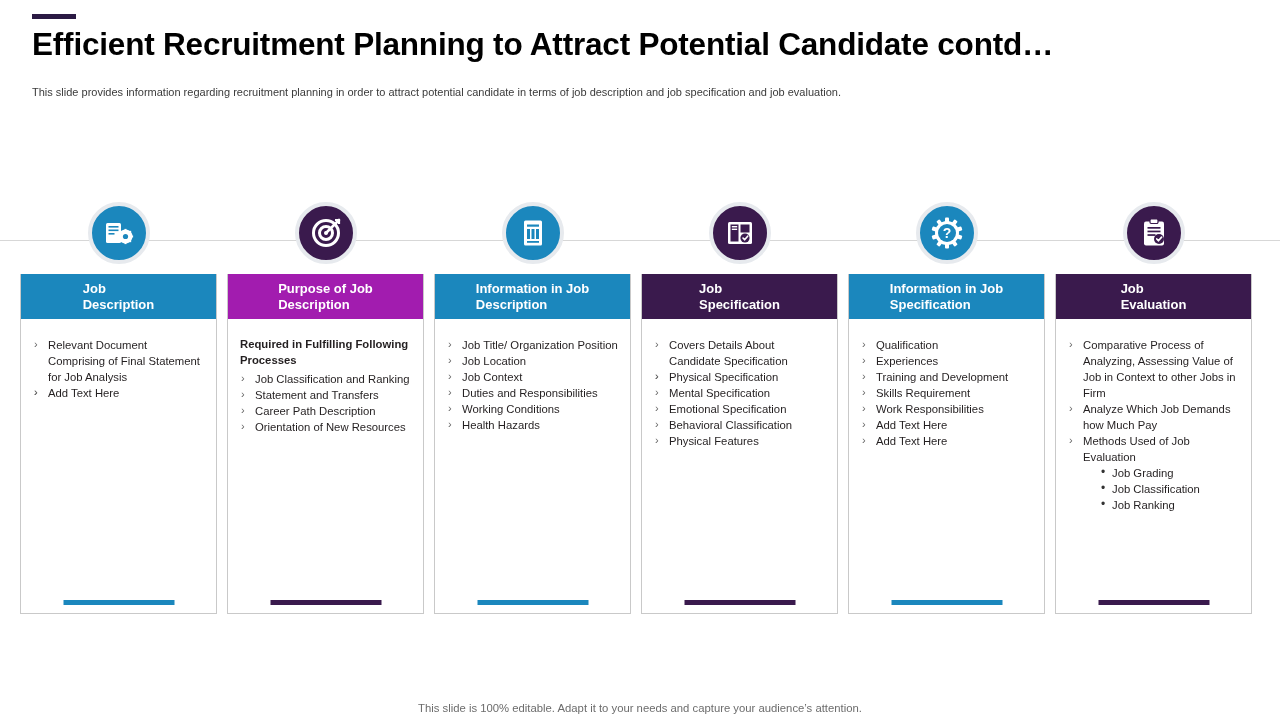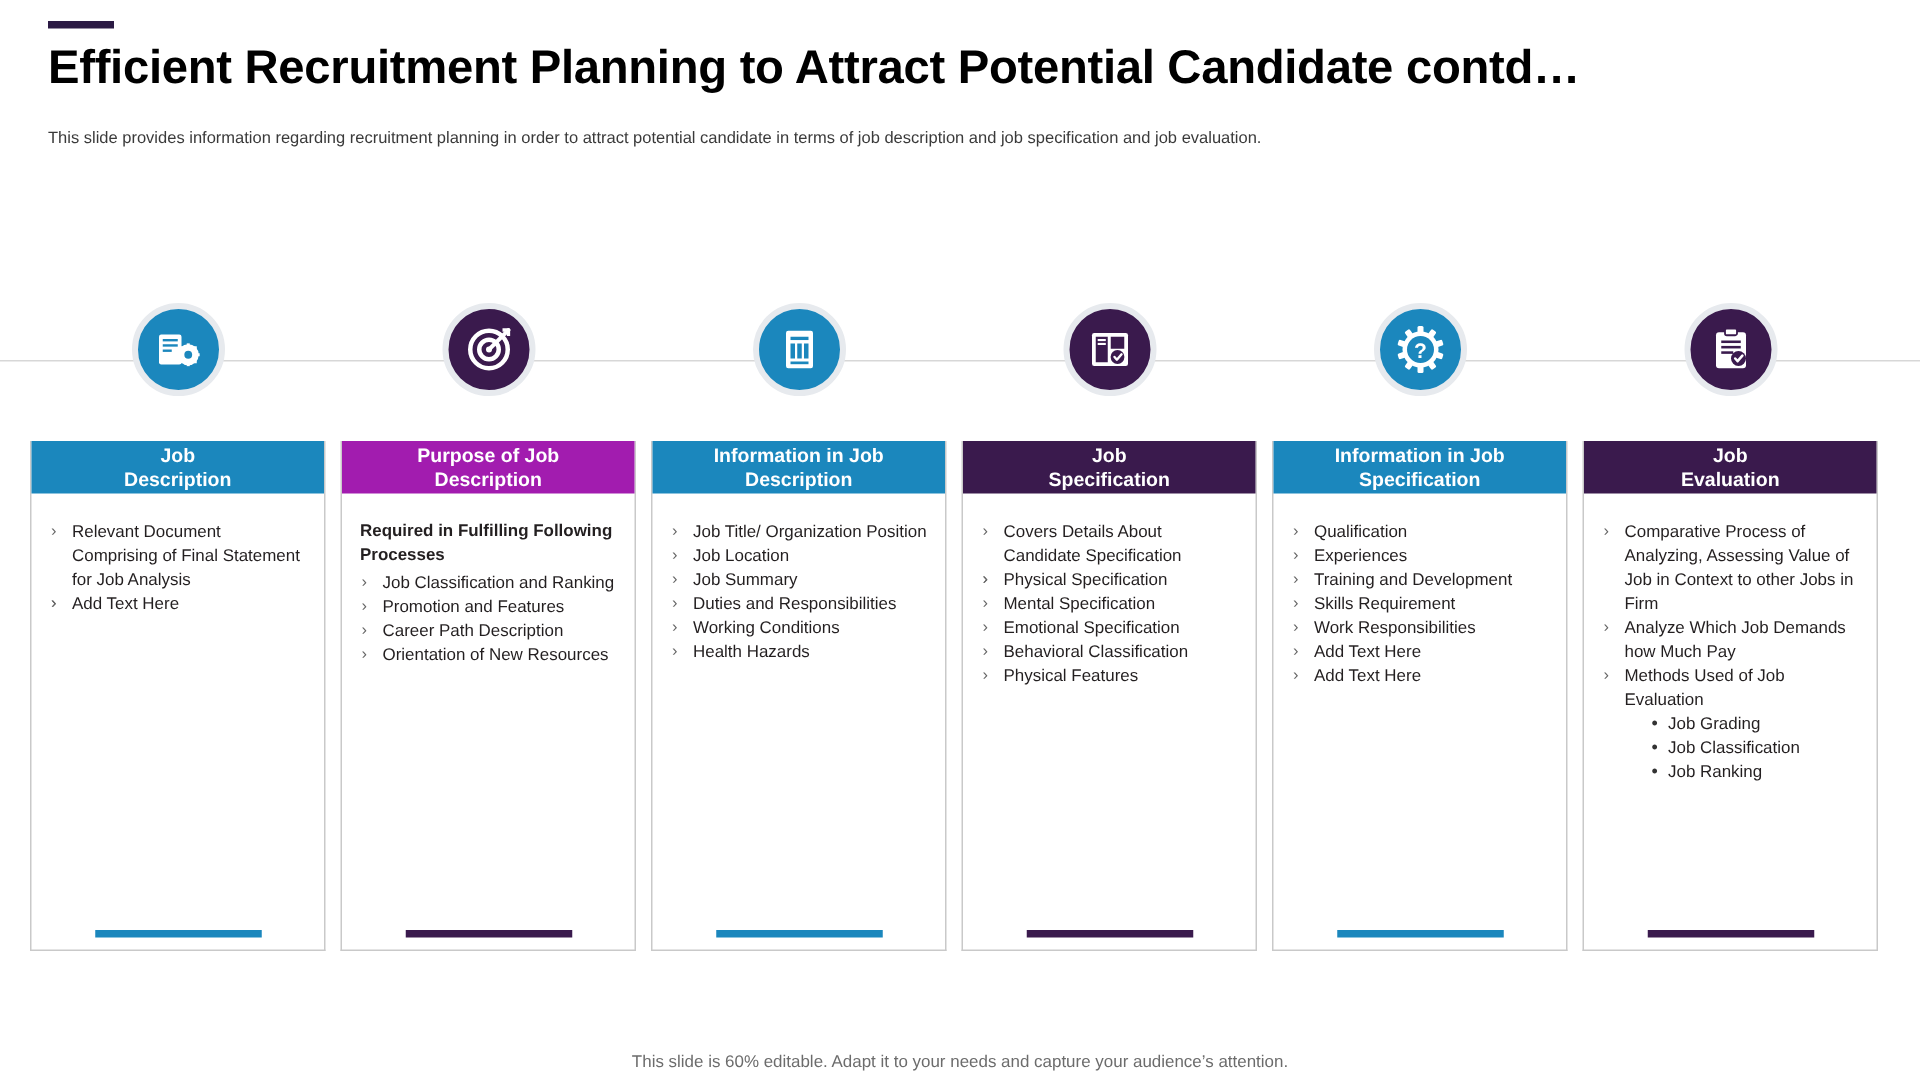--- a/index.html
+++ b/index.html
@@ -82,32 +82,30 @@
   .icon-badge svg { display:block; }
   .card-box {
     border: 1px solid #c9c9c9;
     border-top: none;
     height: 340px;
     background: #ffffff;
     position: relative;
     box-sizing: border-box;
   }
   .card-header {
-    height: 35px;
+    height: 45px;
     display: flex;
     align-items: center;
     justify-content: center;
-    text-align: center;
     color: #ffffff;
     font-size: 13px;
     font-weight: bold;
     line-height: 1.22;
     padding: 0 6px;
     box-sizing: border-box;
-    margin-top: 20px;
   }
   .card-body {
     padding: 18px 10px 0 10px;
     font-size: 11.3px;
     line-height: 1.42;
     color: #231f20;
   }
   .lead {
     font-weight: bold;
     margin: 0 0 2px 2px;
@@ -218,21 +216,21 @@
             <path d="M25 3 L29 3 L29 7" fill="none" stroke="#ffffff" stroke-width="2.2" stroke-linejoin="round"></path>
           </svg>
         </div>
       </div>
       <div class="card-box">
         <div class="card-header" style="background: #a21caf;">Purpose of Job<br>Description</div>
         <div class="card-body">
           <div class="lead">Required in Fulfilling Following Processes</div>
           <ul class="items">
             <li><span class="chev">›</span><span>Job Classification and Ranking</span></li>
-            <li><span class="chev">›</span><span>Promotion  and Features</span></li>
+            <li><span class="chev">›</span><span>Statement  and Transfers</span></li>
             <li><span class="chev">›</span><span>Career  Path Description</span></li>
             <li><span class="chev">›</span><span>Orientation  of New Resources</span></li>
           </ul>
         </div>
         <div class="bottom-bar" style="background: rgb(58, 26, 77);"></div>
       </div>
     </div>
     <div class="card">
       <div class="icon-wrap">
         <div class="icon-badge" style="background: rgb(27, 135, 189);">
@@ -245,21 +243,21 @@
             <rect x="10" y="24" width="12" height="1.8" fill="#1b87bd"></rect>
           </svg>
         </div>
       </div>
       <div class="card-box">
         <div class="card-header" style="background: rgb(27, 135, 189);">Information in Job<br>Description</div>
         <div class="card-body">
           <ul class="items">
             <li><span class="chev">›</span><span>Job Title/ Organization  Position</span></li>
             <li><span class="chev">›</span><span>Job Location</span></li>
-            <li><span class="chev">›</span><span>Job Summary</span></li>
+            <li><span class="chev">›</span><span>Job Context</span></li>
             <li><span class="chev">›</span><span>Duties and Responsibilities</span></li>
             <li><span class="chev">›</span><span>Working Conditions</span></li>
             <li><span class="chev">›</span><span>Health Hazards</span></li>
           </ul>
         </div>
         <div class="bottom-bar" style="background: rgb(27, 135, 189);"></div>
       </div>
     </div>
     <div class="card">
       <div class="icon-wrap">
@@ -354,13 +352,13 @@
                 <li><span class="dot">•</span><span>Job Classification</span></li>
                 <li><span class="dot">•</span><span>Job Ranking</span></li>
               </ul></li>
           </ul>
         </div>
         <div class="bottom-bar" style="background: rgb(58, 26, 77);"></div>
       </div>
     </div>
   </div>
 
-<div class="footer-note">This slide is 60% editable. Adapt it to your needs and capture your audience’s attention.</div>
+<div class="footer-note">This slide is 100% editable. Adapt it to your needs and capture your audience’s attention.</div>
 
 </body></html>

